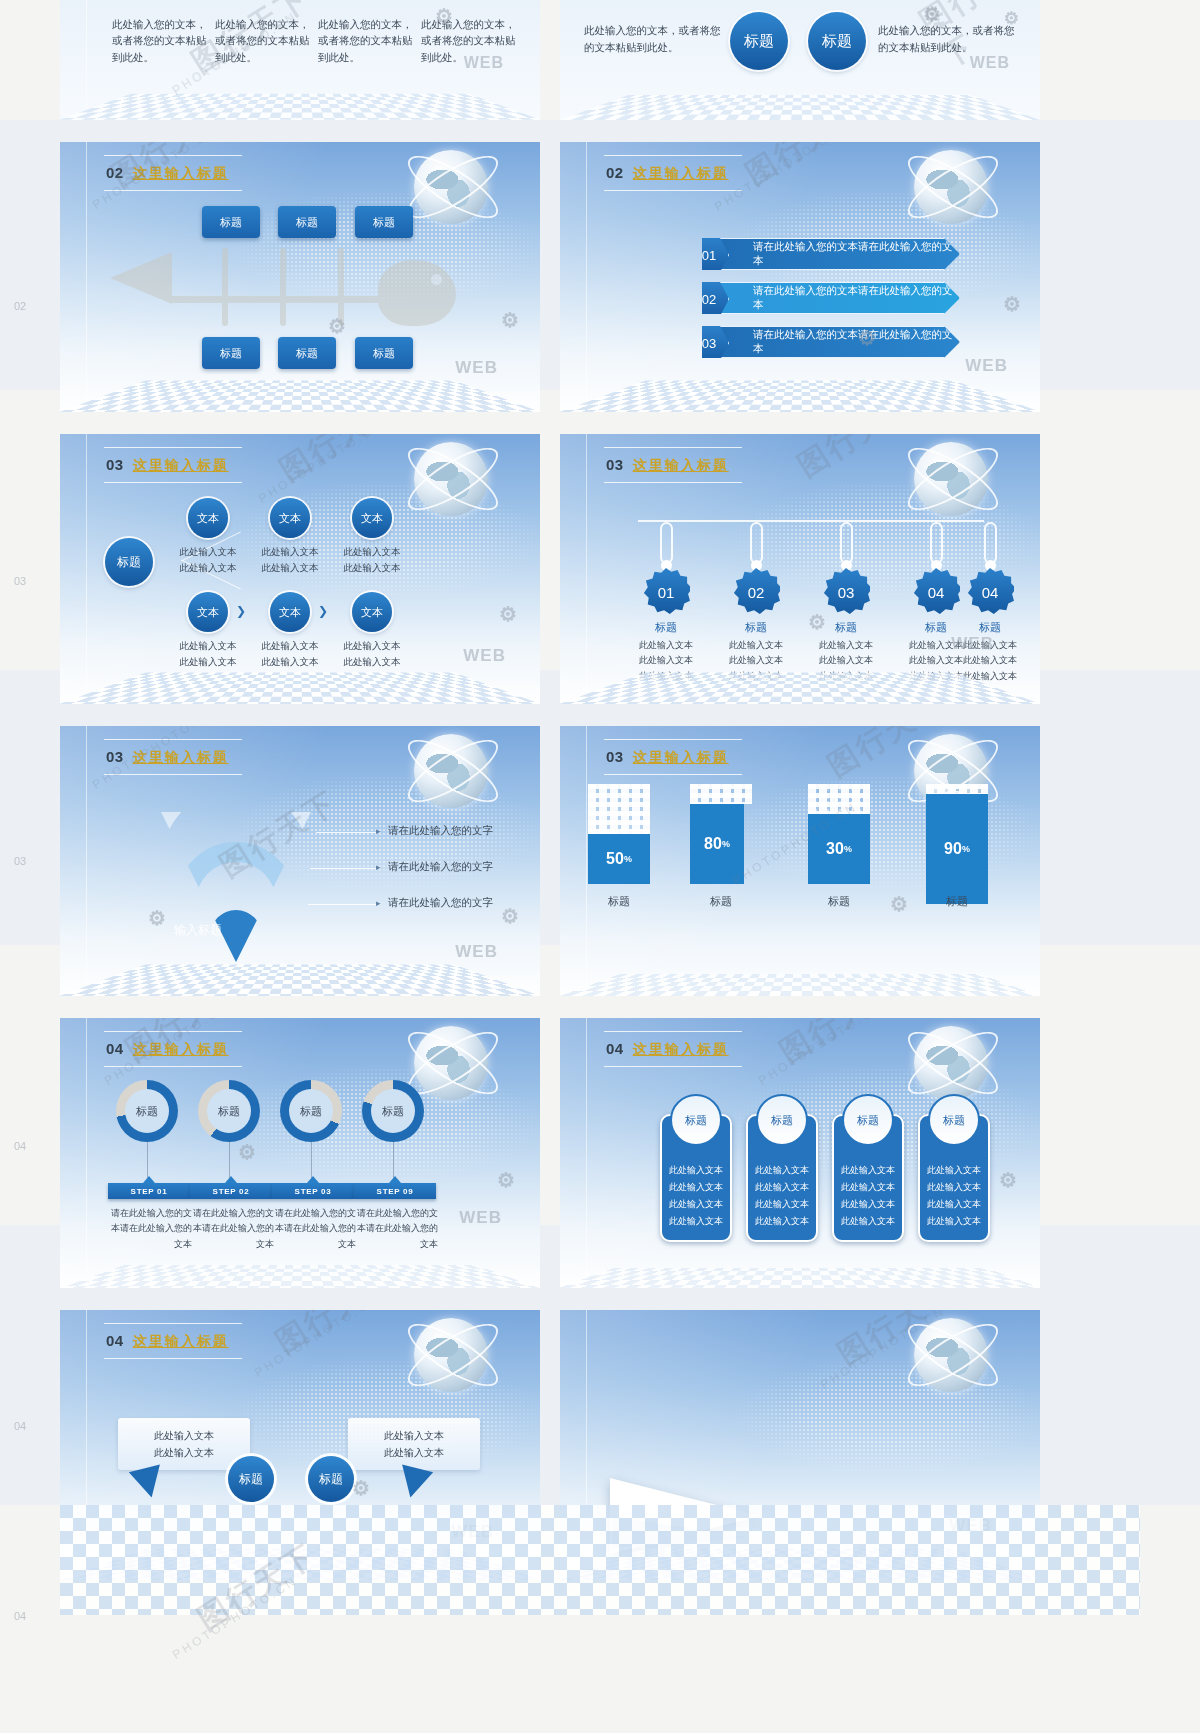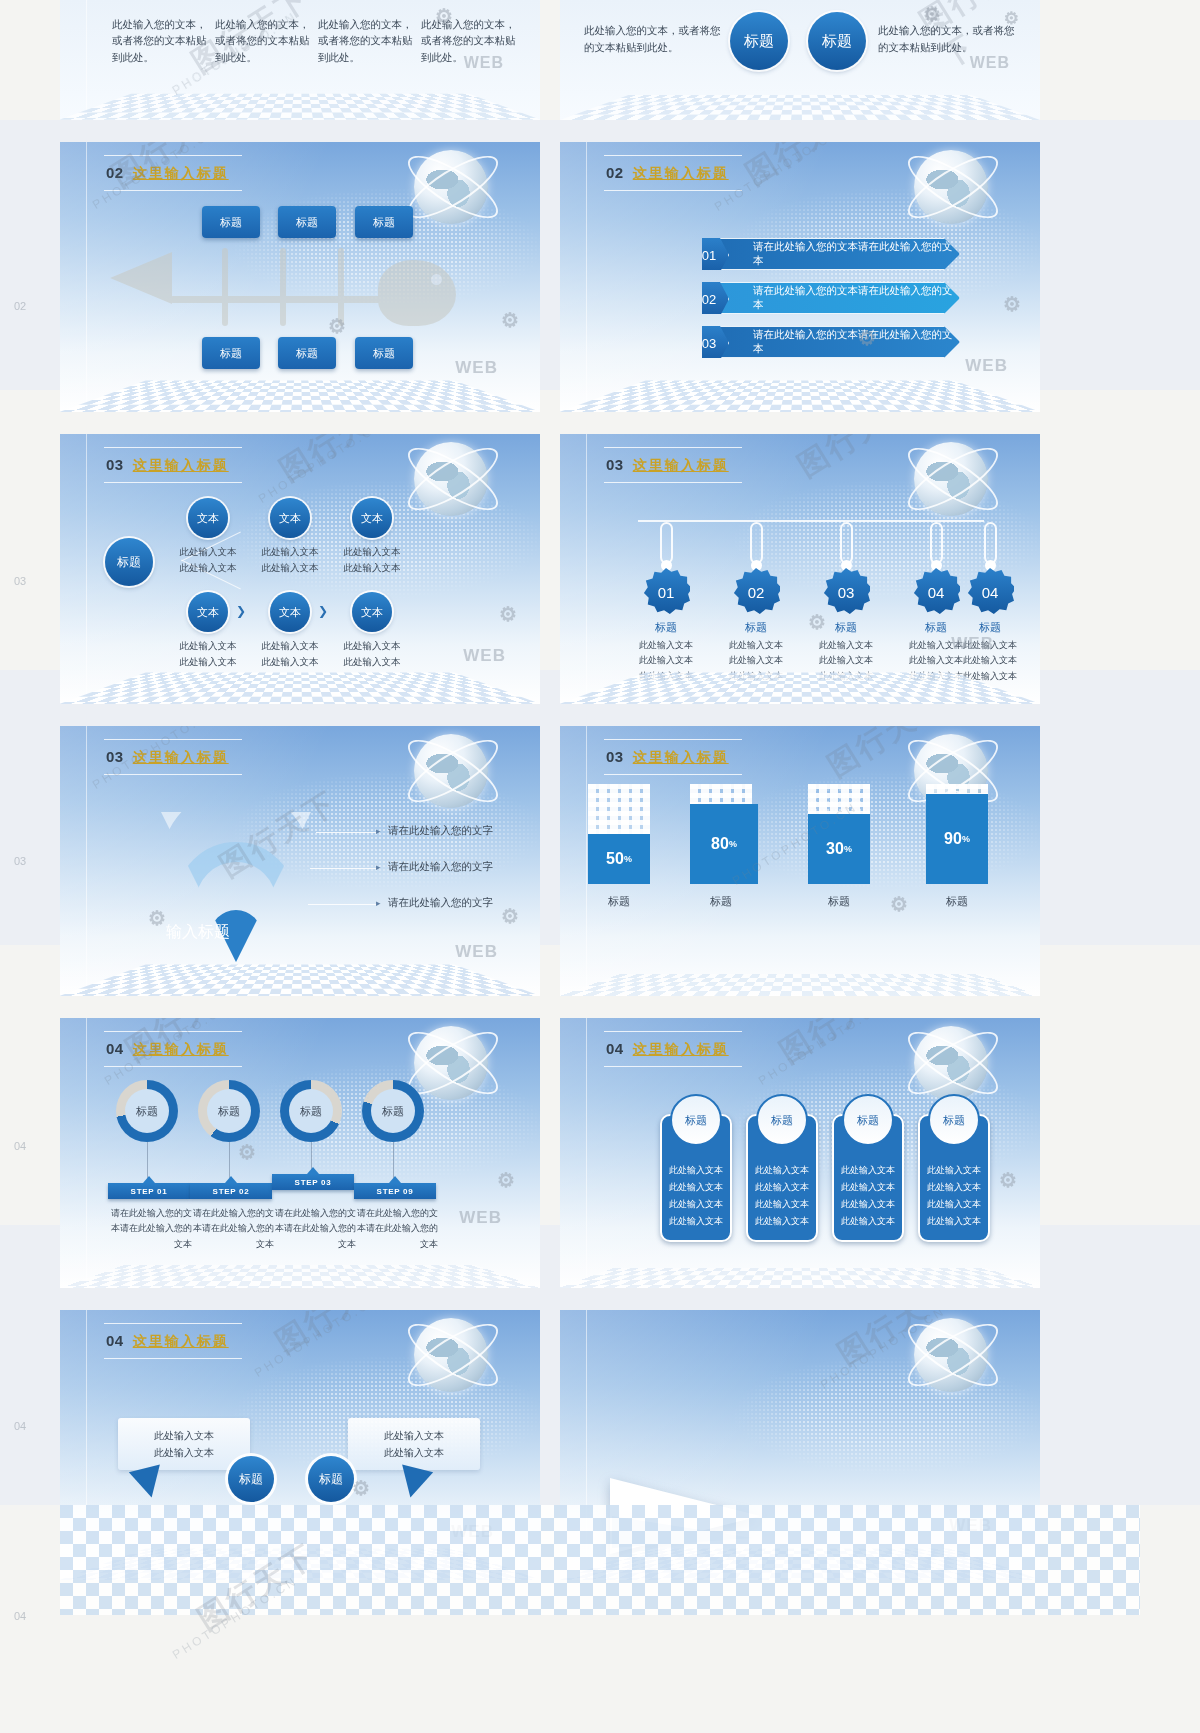--- a/index.html
+++ b/index.html
@@ -593,21 +593,21 @@
         <div style="position:absolute;left:72px;top:86px;width:208px;height:150px;overflow:hidden;">
           <div style="position:absolute;left:4px;bottom:0;width:200px;height:200px;border-radius:50%;
                       border:26px solid rgba(255,255,255,.55);
                       clip-path:polygon(50% 100%, 0 0, 100% 0);"></div>
           <div style="position:absolute;left:44px;bottom:0;width:120px;height:120px;border-radius:50%;
                       border:20px solid rgba(160,205,240,.75);
                       clip-path:polygon(50% 100%, 0 0, 100% 0);"></div>
           <div style="position:absolute;left:78px;bottom:0;width:52px;height:52px;border-radius:50%;
                       background:#2b80c8; clip-path:polygon(50% 100%, 0 0, 100% 0);"></div>
         </div>
-        <div style="position:absolute;left:78px;top:196px;width:120px;text-align:center;color:#fff;font-size:16px;">输入标题</div>
+        <div style="position:absolute;left:78px;top:196px;width:120px;text-align:center;color:#fff;font-size:12px;">输入标题</div>
 
         <div class="wline" style="left:256px;top:106px;width:64px;"></div>
         <div class="wline" style="left:250px;top:142px;width:70px;"></div>
         <div class="wline" style="left:248px;top:178px;width:72px;"></div>
         <div style="position:absolute;left:316px;top:100px;color:#5f7fa5;font-size:9px;">▸</div>
         <div style="position:absolute;left:316px;top:136px;color:#5f7fa5;font-size:9px;">▸</div>
         <div style="position:absolute;left:316px;top:172px;color:#5f7fa5;font-size:9px;">▸</div>
 
         <div class="wtxt" style="left:328px;top:98px;">请在此处输入您的文字</div>
         <div class="wtxt" style="left:328px;top:134px;">请在此处输入您的文字</div>
@@ -637,39 +637,39 @@
           <div class="barghost" style="top:0;height:50px;"></div>
           <div class="barfill" style="position:absolute;top:50px;height:50px;width:62px;">
             <span>50</span>
               <sub>%</sub>
           </div>
           <div class="barlabel" style="position:absolute;top:104px;width:62px;">标题</div>
         </div>
 
         <div style="position:absolute;left:130px;top:58px;width:62px;">
           <div class="barghost" style="top:0;height:20px;"></div>
-          <div class="barfill" style="position:absolute;top:20px;height:80px;width:68px;">
+          <div class="barfill" style="position:absolute;top:20px;height:80px;width:54px;">
             <span>80</span>
               <sub>%</sub>
           </div>
           <div class="barlabel" style="position:absolute;top:104px;width:62px;">标题</div>
         </div>
 
         <div style="position:absolute;left:248px;top:58px;width:62px;">
           <div class="barghost" style="top:0;height:30px;"></div>
           <div class="barfill" style="position:absolute;top:30px;height:70px;width:62px;">
             <span>30</span>
               <sub>%</sub>
           </div>
           <div class="barlabel" style="position:absolute;top:104px;width:62px;">标题</div>
         </div>
 
         <div style="position:absolute;left:366px;top:58px;width:62px;">
           <div class="barghost" style="top:0;height:10px;"></div>
-          <div class="barfill" style="position:absolute;top:10px;height:90px;width:62px;">
+          <div class="barfill" style="position:absolute;top:10px;height:110px;width:62px;">
             <span>90</span>
               <sub>%</sub>
           </div>
           <div class="barlabel" style="position:absolute;top:104px;width:62px;">标题</div>
         </div>
 
 
         <div class="floor" style="height:20%;opacity:.5;"></div>
         <div class="wm3d" style="left:330px;top:166px;">⚙</div>
         <div class="wm wmbig wmrot" style="left:260px;top:26px;">图行天下</div>
@@ -714,21 +714,21 @@
         <div class="s5line" style="left:169px;top:124px;height:36px;width:1px;background:rgba(110,130,155,.55);"></div>
         <div class="s5line" style="left:251px;top:124px;height:36px;width:1px;background:rgba(110,130,155,.55);"></div>
         <div class="s5line" style="left:333px;top:124px;height:36px;width:1px;background:rgba(110,130,155,.55);"></div>
 
         <div class="stepbar" style="left:48px;top:165px;">
             <span>STEP 01</span>
           </div>
         <div class="stepbar" style="left:130px;top:165px;">
             <span>STEP 02</span>
           </div>
-        <div class="stepbar" style="left:212px;top:156px;">
+        <div class="stepbar" style="left:212px;top:165px;">
             <span>STEP 03</span>
           </div>
         <div class="stepbar" style="left:294px;top:165px;">
             <span>STEP 09</span>
           </div>
 
         <div class="steptext" style="left:46px;top:188px;">请在此处输入您的文本请在此处输入您的文本</div>
         <div class="steptext" style="left:128px;top:188px;">请在此处输入您的文本请在此处输入您的文本</div>
         <div class="steptext" style="left:210px;top:188px;">请在此处输入您的文本请在此处输入您的文本</div>
         <div class="steptext" style="left:292px;top:188px;">请在此处输入您的文本请在此处输入您的文本</div>

